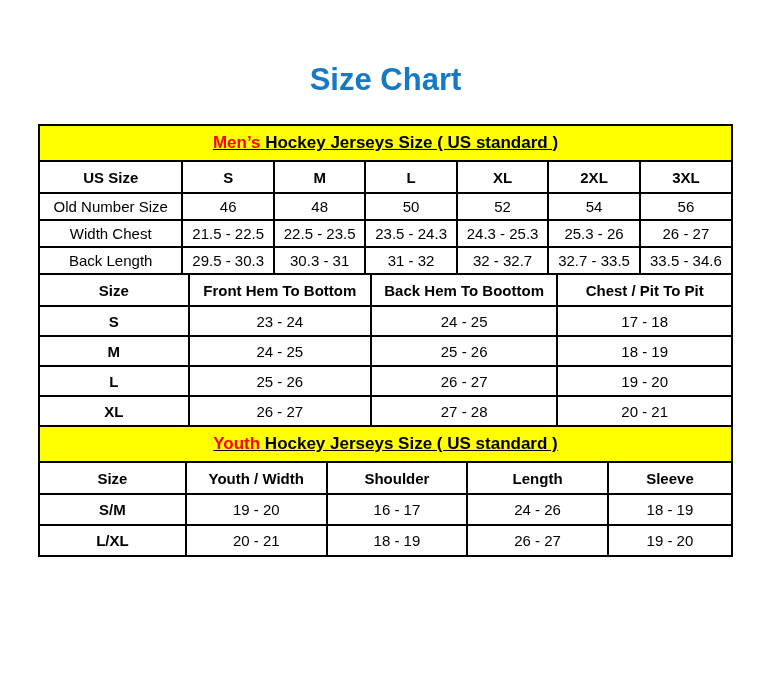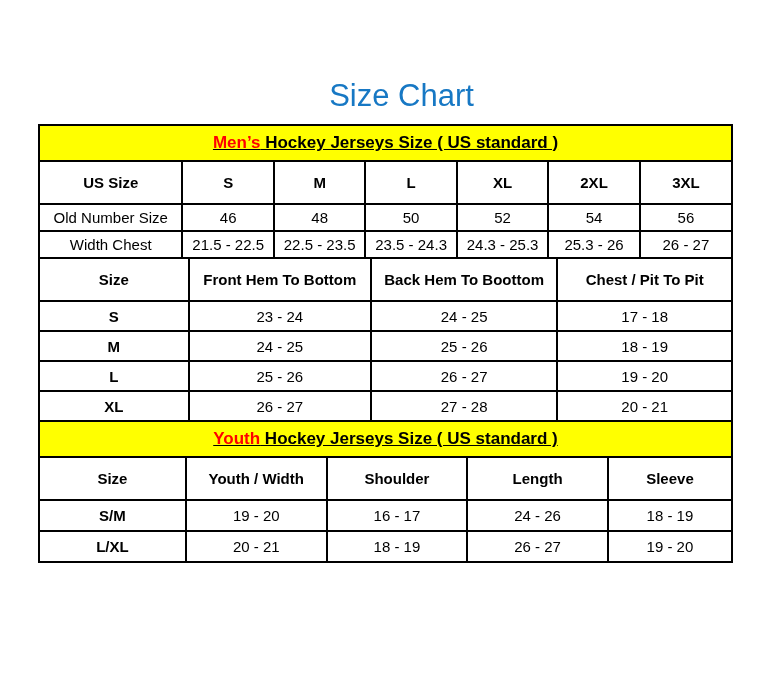--- a/index.html
+++ b/index.html
@@ -4,22 +4,22 @@
 <style>
   html, body { margin: 0; padding: 0; background: #ffffff; }
   body {
     width: 776px; height: 692px;
     font-family: "Liberation Sans", sans-serif;
     color: #000000;
   }
   .page { position: relative; width: 776px; height: 692px; overflow: hidden; background: #ffffff; }
   .page-title {
     position: absolute; top: 62px; left: 38px; width: 695px;
-    margin: 16px; text-align: center;
-    font-size: 31px; font-weight: normal; color: #1778c4;
+    margin: 0; text-align: center;
+    font-size: 31px; font-weight: bold; color: #1778c4;
   }
   .tables { position: absolute; top: 124px; left: 38px; width: 695px; }
   table.size-table {
     border-collapse: collapse; width: 100%; table-layout: fixed;
     background: #ffffff;
   }
   table.size-table + table.size-table { margin-top: -2px; }
   .size-table td, .size-table th {
     border: 2px solid #000000;
     text-align: center; vertical-align: middle;
@@ -27,21 +27,21 @@
     font-weight: normal;
   }
   .size-table th { font-weight: bold; }
   tr.band-row td {
     background: #ffff00;
     font-weight: bold; font-size: 17px;
     height: 34px;
     text-decoration: underline;
   }
   .band-red { color: #fe0000; }
-  tr.head-row { height: 43px; }
+  tr.head-row { height: 32px; }
   .t-mens tr.data-row { height: 27px; }
   .t-womens tr.data-row { height: 30px; }
   .t-youth tr.data-row { height: 31px; }
   td.bold-label { font-weight: bold; }
   .misspelled {
     text-decoration-style: wavy;
     text-decoration-color: #e03030;
     text-decoration-thickness: 1px;
     text-underline-offset: 3px;
   }
@@ -88,20 +88,29 @@
         <td>56</td>
       </tr>
       <tr class="data-row">
         <td>Width Chest</td>
         <td>21.5 - 22.5</td>
         <td>22.5 - 23.5</td>
         <td>23.5 - 24.3</td>
         <td>24.3 - 25.3</td>
         <td>25.3 - 26</td>
         <td>26 - 27</td>
+      </tr>
+      <tr class="data-row">
+        <td>Back Length</td>
+        <td>29.5 - 30.3</td>
+        <td>30.3 - 31</td>
+        <td>31 - 32</td>
+        <td>32 - 32.7</td>
+        <td>32.7 - 33.5</td>
+        <td>33.5 - 34.6</td>
       </tr>
     </tbody>
       </table>
 
     <table class="size-table t-womens">
       <colgroup>
         <col style="width:21.6%">
           <col style="width:26.3%">
           <col style="width:26.9%">
           <col style="width:25.2%">

